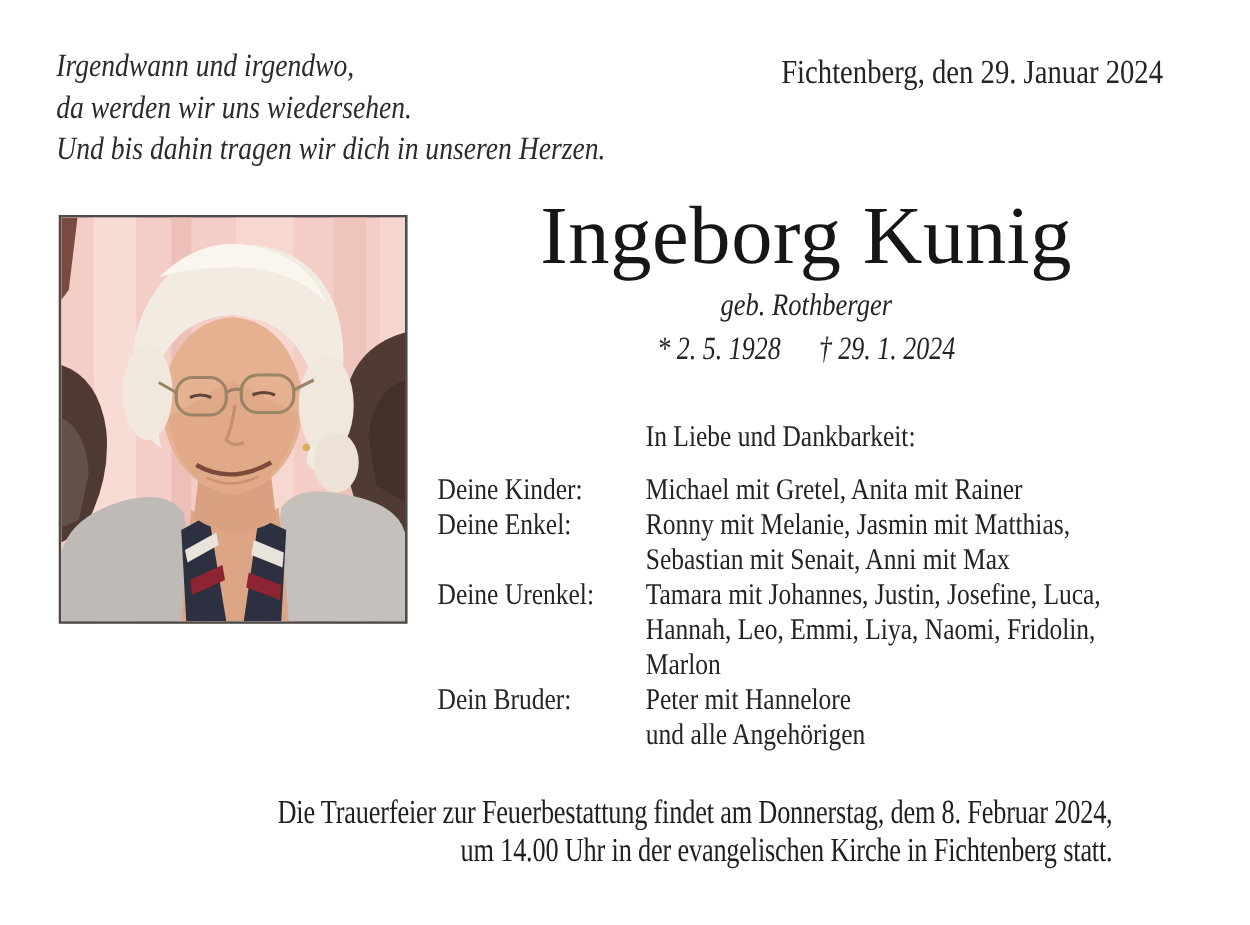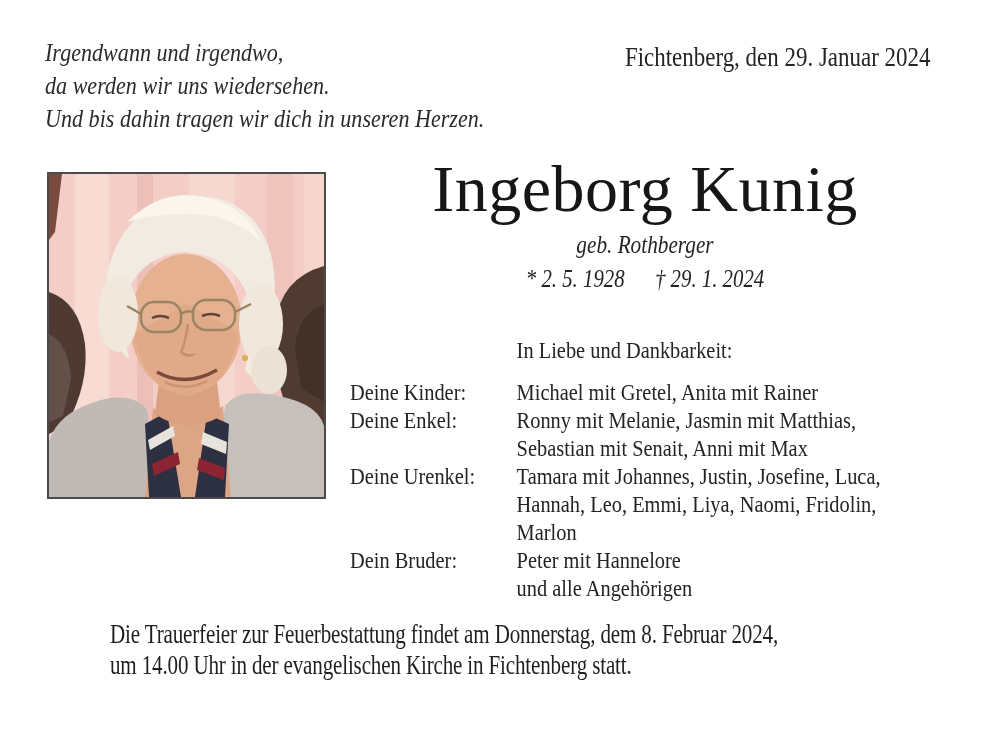--- a/index.html
+++ b/index.html
@@ -98,23 +98,23 @@
   }
   .intro { margin-left: 196px; margin-bottom: 14px; white-space: nowrap; }
   .row { display: flex; align-items: flex-start; }
   .rowlabel { width: 196px; flex: none; white-space: nowrap; }
   .rowlines div { white-space: nowrap; }
 
   
   .footer {
     position: absolute;
     left: 0;
-    top: 619px;
+    top: 634px;
     width: 1000px;
-    text-align: left;
+    text-align: right;
     font-size: 27px;
     line-height: 31px;
     color: #1f1f1f;
   }
   .footer .fline {
     transform: scaleX(0.78);
     transform-origin: center top;
     letter-spacing: -0.2px;
     white-space: nowrap;
   }

